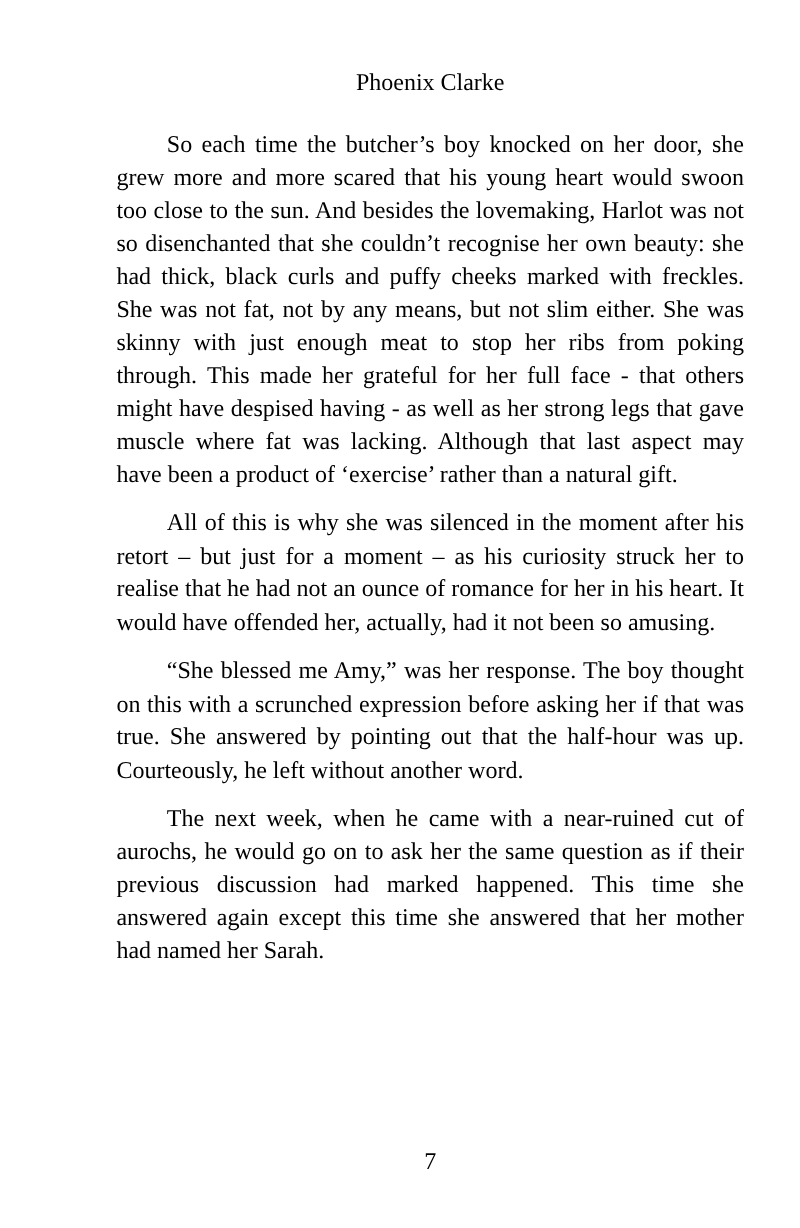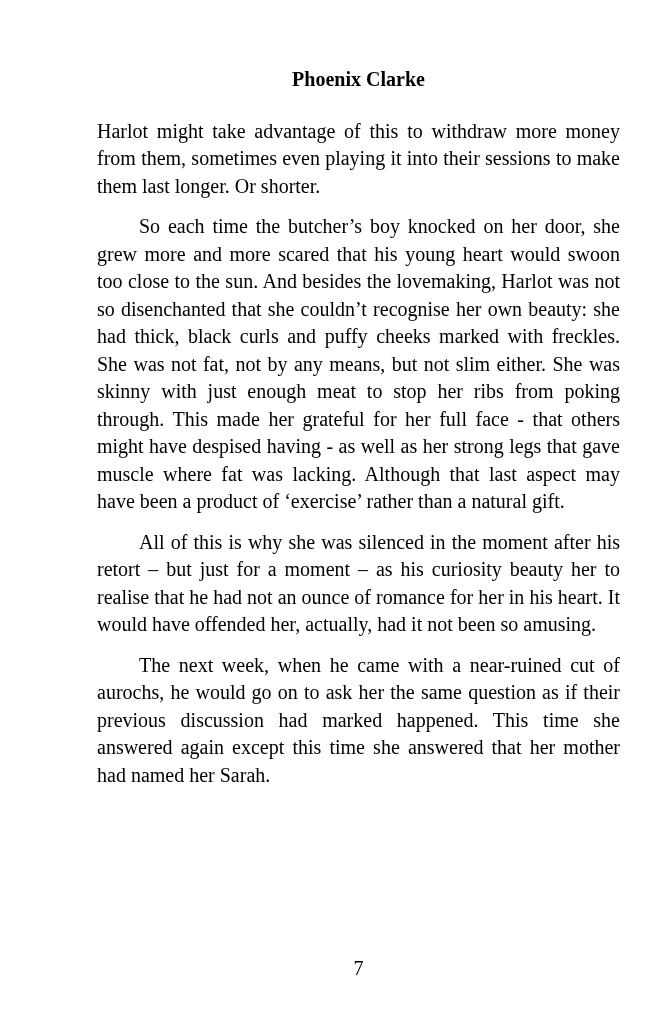--- a/index.html
+++ b/index.html
@@ -19,22 +19,22 @@
   .text-block {
     position: absolute;
     left: 97px;
     top: 52px;
     width: 523px;
   }
   .running-header {
     font-size: 20px;
     line-height: 27.5px;
     text-align: center;
-    margin: 14px 0 24px 0;
-    font-weight: bold;
+    margin: 4px 0 24px 0;
+    font-weight: normal;
   }
   .body-para {
     font-size: 20px;
     line-height: 27.5px;
     text-align: justify;
     margin: 0 0 13px 0;
   }
   .body-para.indented {
     text-indent: 42px;
   }
@@ -48,24 +48,24 @@
     line-height: 27.5px;
   }
 </style>
 </head>
 <body>
 
 <div class="page">
   <div class="text-block">
     <div class="running-header">Phoenix Clarke</div>
 
-    <p class="body-para">Harlot might take advantage of this to withdraw more money from them, sometimes even playing it into their sessions to make them last longer. Or shorter.</p>
 
     <p class="body-para indented">So each time the butcher’s boy knocked on her door, she grew more and more scared that his young heart would swoon too close to the sun. And besides the lovemaking, Harlot was not so disenchanted that she couldn’t recognise her own beauty: she had thick, black curls and puffy cheeks marked with freckles. She was not fat, not by any means, but not slim either. She was skinny with just enough meat to stop her ribs from poking through. This made her grateful for her full face - that others might have despised having - as well as her strong legs that gave muscle where fat was lacking. Although that last aspect may have been a product of ‘exercise’ rather than a natural gift.</p>
 
-    <p class="body-para indented">All of this is why she was silenced in the moment after his retort – but just for a moment – as his curiosity beauty her to realise that he had not an ounce of romance for her in his heart. It would have offended her, actually, had it not been so amusing.</p>
+    <p class="body-para indented">All of this is why she was silenced in the moment after his retort – but just for a moment – as his curiosity struck her to realise that he had not an ounce of romance for her in his heart. It would have offended her, actually, had it not been so amusing.</p>
 
+    <p class="body-para indented">“She blessed me Amy,” was her response. The boy thought on this with a scrunched expression before asking her if that was true. She answered by pointing out that the half-hour was up. Courteously, he left without another word.</p>
 
     <p class="body-para indented">The next week, when he came with a near-ruined cut of aurochs, he would go on to ask her the same question as if their previous discussion had marked happened. This time she answered again except this time she answered that her mother had named her Sarah.</p>
   </div>
 
   <div class="page-footer">7</div>
 </div>
 
 </body></html>

